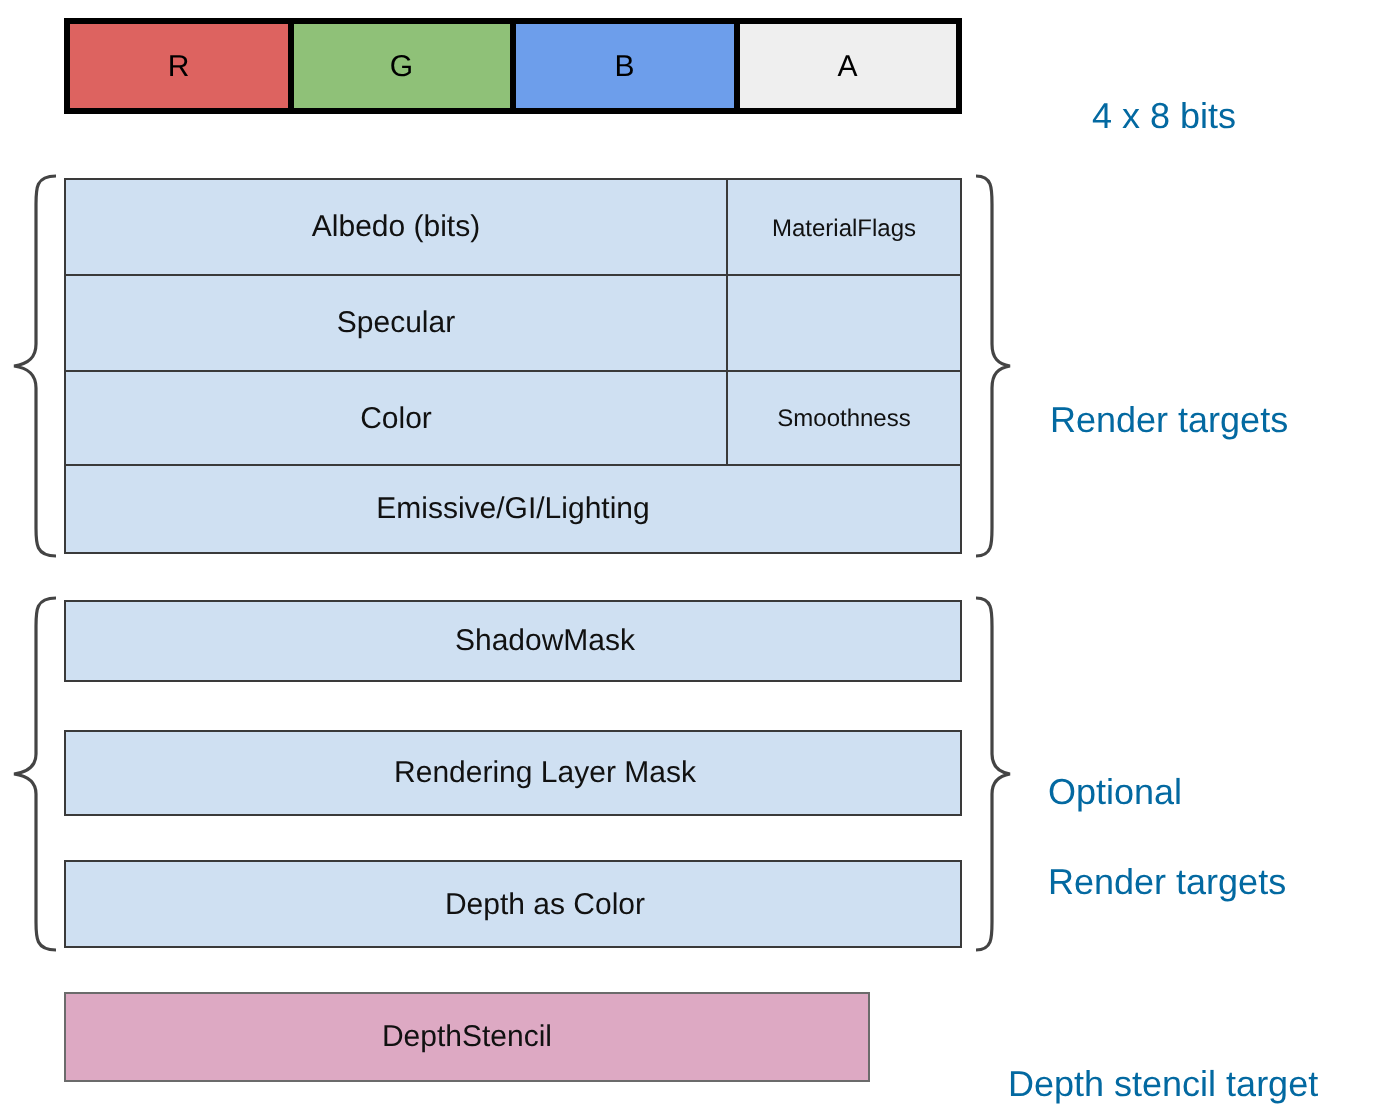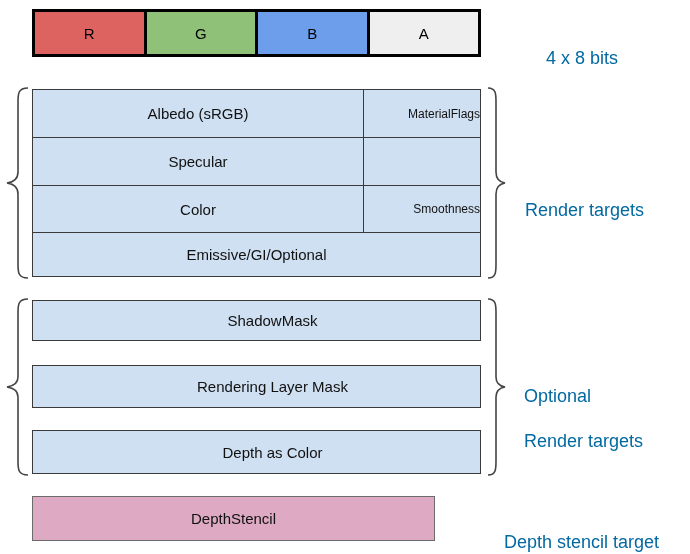--- a/index.html
+++ b/index.html
@@ -72,21 +72,20 @@
     font-size: 15px;
     color: #111111;
   }
   .gcell.wide {
     width: 331px;
     border-right: 1px solid #3a3a3a;
   }
   .gcell.narrow {
     width: 116px;
     font-size: 12px;
-    justify-content: flex-end;
   }
   .gcell.full {
     width: 447px;
   }
   .rowdiv {
     position: absolute;
     left: 0;
     width: 100%;
     height: 1px;
     background: #3a3a3a;
@@ -161,21 +160,21 @@
   </div>
 
   <div class="side-label" style="left:546px; top:24px;">
     <span>4 x 8 bits</span>
   </div>
 
   <div class="gbuf">
 
     <div class="gbuf-row" style="top:0px; height:47px;">
       <div class="gcell wide" style="height:47px;">
-        <span>Albedo (sRGB)</span>
+        <span>Albedo (bits)</span>
       </div>
       <div class="gcell narrow" style="height:47px;">
         <span>MaterialFlags</span>
       </div>
     </div>
     <div class="rowdiv" style="top:47px;"></div>
 
     <div class="gbuf-row" style="top:48px; height:47px;gap:40px;">
       <div class="gcell wide" style="height:47px;">
         <span>Specular</span>
@@ -188,21 +187,21 @@
         <span>Color</span>
       </div>
       <div class="gcell narrow" style="height:46px;">
         <span>Smoothness</span>
       </div>
     </div>
     <div class="rowdiv" style="top:142px;"></div>
 
     <div class="gbuf-row" style="top:143px; height:43px;">
       <div class="gcell full" style="height:43px;">
-        <span>Emissive/GI/Optional</span>
+        <span>Emissive/GI/Lighting</span>
       </div>
     </div>
   </div>
 
   <svg class="brace" style="left:4px; top:86px;" width="26" height="194" viewBox="0 0 26 194">
     <path d="M24 2 C14 2, 14 8, 14 16 L14 86 C14 93, 10 96, 3 97 C10 98, 14 101, 14 108 L14 178 C14 186, 14 192, 24 192" fill="none" stroke="#444444" stroke-width="1.6"></path>
   </svg>
 
   <svg class="brace" style="left:486px; top:86px;" width="22" height="194" viewBox="0 0 22 194">
     <path d="M2 2 C10 2, 10 8, 10 16 L10 86 C10 93, 13 96, 19 97 C13 98, 10 101, 10 108 L10 178 C10 186, 10 192, 2 192" fill="none" stroke="#444444" stroke-width="1.6"></path>

